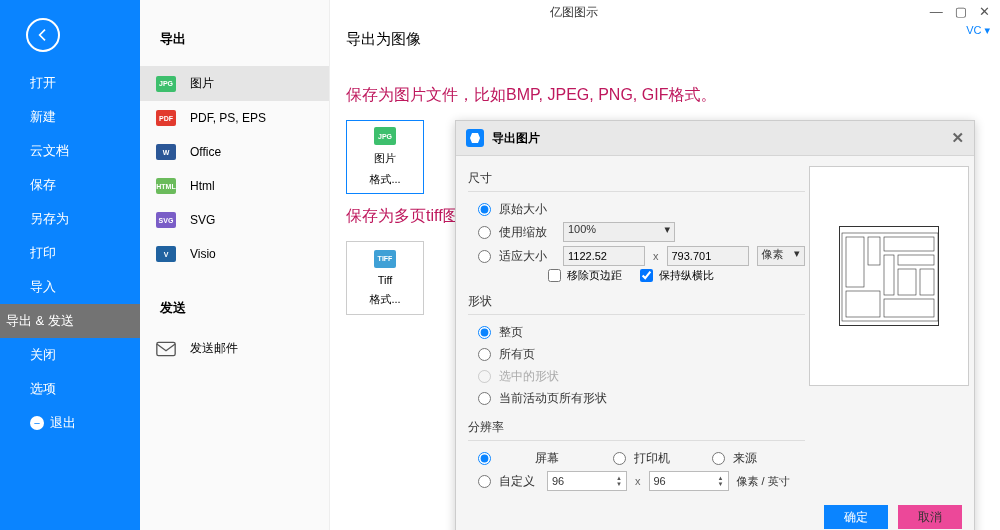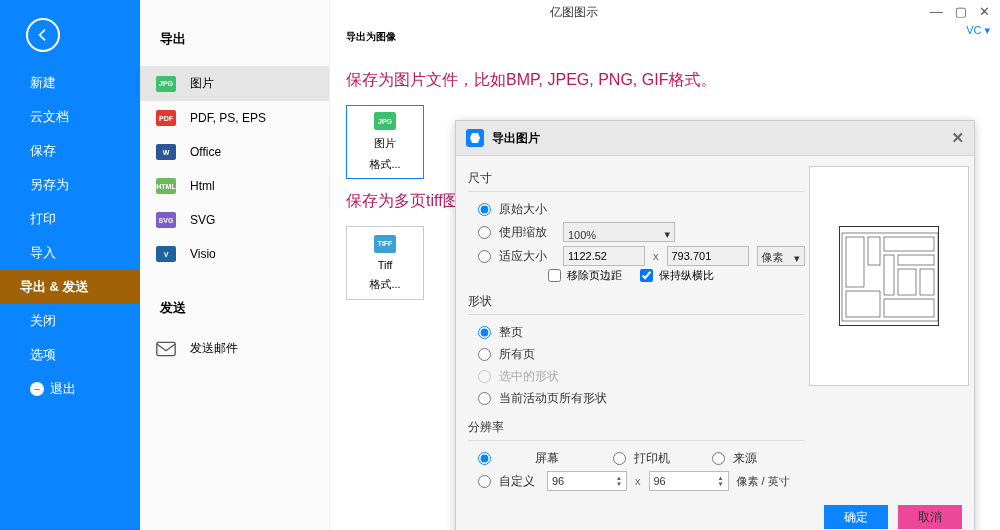--- a/index.html
+++ b/index.html
@@ -8,35 +8,35 @@
     .titlebar { position: absolute; top: 0; left: 148px; right: 0; height: 24px; display: flex; align-items: center; justify-content: center; }
     .app-title { font-size: 12px; color: #333; }
     .window-controls { position: absolute; top: 4px; right: 10px; display: flex; gap: 12px; align-items: center; }
     .window-controls span { font-size: 13px; color: #555; cursor: pointer; }
     .vc-badge { position: absolute; top: 24px; right: 10px; color: #0a84ff; font-size: 11px; }
     
     .sidebar { position: absolute; left: 0; top: 0; width: 140px; height: 530px; background: #0a84ff; color: #fff; padding-top: 8px; }
     .back-btn { width: 34px; height: 34px; border: 2px solid #fff; border-radius: 50%; margin: 10px 0 14px 26px; display: flex; align-items: center; justify-content: center; cursor: pointer; }
     .back-btn svg { width: 16px; height: 16px; }
     .nav-item { padding: 8px 10px 8px 30px; font-size: 13px; cursor: pointer; display: flex; align-items: center; gap: 6px; }
-    .nav-item.selected { background: #a16207; padding-left: 20px; font-weight: bold; }
+    .nav-item.selected { background: #737373; padding-left: 6px; }
     .exit-icon { width: 14px; height: 14px; background: #fff; border-radius: 50%; display: inline-flex; align-items: center; justify-content: center; color: #0a84ff; font-size: 11px; line-height: 1; }
     
     .export-col { position: absolute; left: 140px; top: 0; width: 190px; height: 530px; background: #fafafa; border-right: 1px solid #eee; }
     .col-header { padding: 30px 0 18px 20px; font-size: 13px; font-weight: bold; }
     .export-item { display: flex; align-items: center; gap: 14px; padding: 9px 16px; font-size: 12px; cursor: pointer; }
     .export-item.selected { background: #e5e5e5; }
     .file-icon { width: 20px; height: 16px; border-radius: 2px; display: flex; align-items: center; justify-content: center; color: #fff; font-size: 7px; font-weight: bold; }
     .ic-jpg { background: #3dbf6d; } .ic-pdf { background: #e23a2e; } .ic-word { background: #2b5797; }
     .ic-html { background: #6bbb5c; } .ic-svg { background: #7a5dc7; } .ic-visio { background: #2062a0; }
     .section-label { padding: 28px 0 14px 20px; font-size: 13px; font-weight: bold; }
     .send-icon { width: 20px; height: 16px; }
     
     .content { position: absolute; left: 330px; top: 0; right: 0; height: 530px; padding: 30px 16px 0 16px; }
-    .content-header { font-size: 10px; font-weight: bold; margin-bottom: 26px; }
+    .content-header { font-size: 15px; font-weight: normal; margin-bottom: 36px; }
     .content-desc { font-size: 16px; color: #be185d; margin-bottom: 14px; }
     .format-tile { width: 78px; height: 74px; border: 1px solid #ccc; display: flex; flex-direction: column; align-items: center; justify-content: center; gap: 6px; font-size: 11px; cursor: pointer; margin-bottom: 12px; }
     .format-tile.active { border-color: #0a84ff; }
     .tile-ic { width: 22px; height: 18px; border-radius: 2px; display: flex; align-items: center; justify-content: center; color: #fff; font-size: 7px; font-weight: bold; }
     .ic-tiff { background: #3fa0d6; }
     
     .dialog { position: absolute; left: 455px; top: 120px; width: 520px; background: #f5f5f5; border: 1px solid #ccc; box-shadow: 0 2px 10px rgba(0,0,0,0.2); }
     .dlg-title { display: flex; align-items: flex-end; gap: 8px; padding: 8px 10px; background: #e8e8e8; border-bottom: 1px solid #d5d5d5; font-size: 12px; font-weight: bold; }
     .dlg-title-icon { width: 18px; height: 18px; background: #0a84ff; border-radius: 3px; display: flex; align-items: center; justify-content: center; }
     .dlg-close { margin-left: auto; cursor: pointer; color: #666; font-size: 15px; }
@@ -46,21 +46,21 @@
     .preview { width: 160px; height: 220px; border: 1px solid #ccc; background: #fff; display: flex; align-items: center; justify-content: center; }
     .preview-inner { width: 100px; height: 100px; border: 1px solid #333; background: #fff; position: relative; }
     
     .group-title { font-size: 12px; color: #333; margin: 4px 0 6px 0; }
     .divider-line { border-top: 1px solid #ddd; margin-top: -2px; margin-bottom: 6px; }
     .opt-row { display: flex; align-items: center; gap: 8px; font-size: 12px; color: #333; padding: 2px 0 2px 10px; min-height: 22px; }
     .opt-row input[type=radio], .opt-row input[type=checkbox] { accent-color: #0a84ff; margin: 0; }
     .opt-row label { min-width: 56px; }
     .opt-row.disabled { color: #aaa; }
     .txt-input { width: 82px; height: 20px; border: 1px solid #bbb; background: #f0f0f0; padding: 0 4px; font-size: 11px; }
-    .sel { width: 112px; height: 20px; border: 1px solid #bbb; background: #eee; font-size: 11px; padding: 0 4px; display: flex; align-items: flex-end; justify-content: space-between; }
+    .sel { width: 112px; height: 20px; border: 1px solid #bbb; background: #eee; font-size: 11px; padding: 0 4px; display: flex; align-items: flex-start; justify-content: space-between; }
     .small-sel { width: 48px; }
     .sep-x { font-size: 11px; color: #666; }
     .checkbox-row { display: flex; align-items: center; gap: 6px; font-size: 11px; padding-left: 80px; }
     .spin { width: 80px; height: 20px; border: 1px solid #bbb; background: #fff; font-size: 11px; padding: 0 4px; display: flex; align-items: center; justify-content: space-between; }
     .spin-arrows { display: flex; flex-direction: column; font-size: 6px; line-height: 6px; color: #555; }
     .res-unit { font-size: 11px; color: #333; }
     
     .dlg-footer { display: flex; justify-content: flex-end; gap: 10px; padding: 0 12px 12px 0; }
     .btn { width: 64px; height: 24px; border: none; font-size: 12px; cursor: pointer; }
     .btn-primary { background: #0a84ff; color: #fff; }
@@ -78,20 +78,21 @@
   <span>✕</span>
 </div>
 <div class="vc-badge">VC ▾</div>
 
 <div class="sidebar">
   <div class="back-btn">
     <svg viewBox="0 0 24 24" fill="none" stroke="#fff" stroke-width="2.5">
         <path d="M15 4l-8 8 8 8"></path>
       </svg>
   </div>
+  <div class="nav-item">打开</div>
   <div class="nav-item">新建</div>
   <div class="nav-item">云文档</div>
   <div class="nav-item">保存</div>
   <div class="nav-item">另存为</div>
   <div class="nav-item">打印</div>
   <div class="nav-item">导入</div>
   <div class="nav-item selected">导出 &amp; 发送</div>
   <div class="nav-item">关闭</div>
   <div class="nav-item">选项</div>
   <div class="nav-item">

